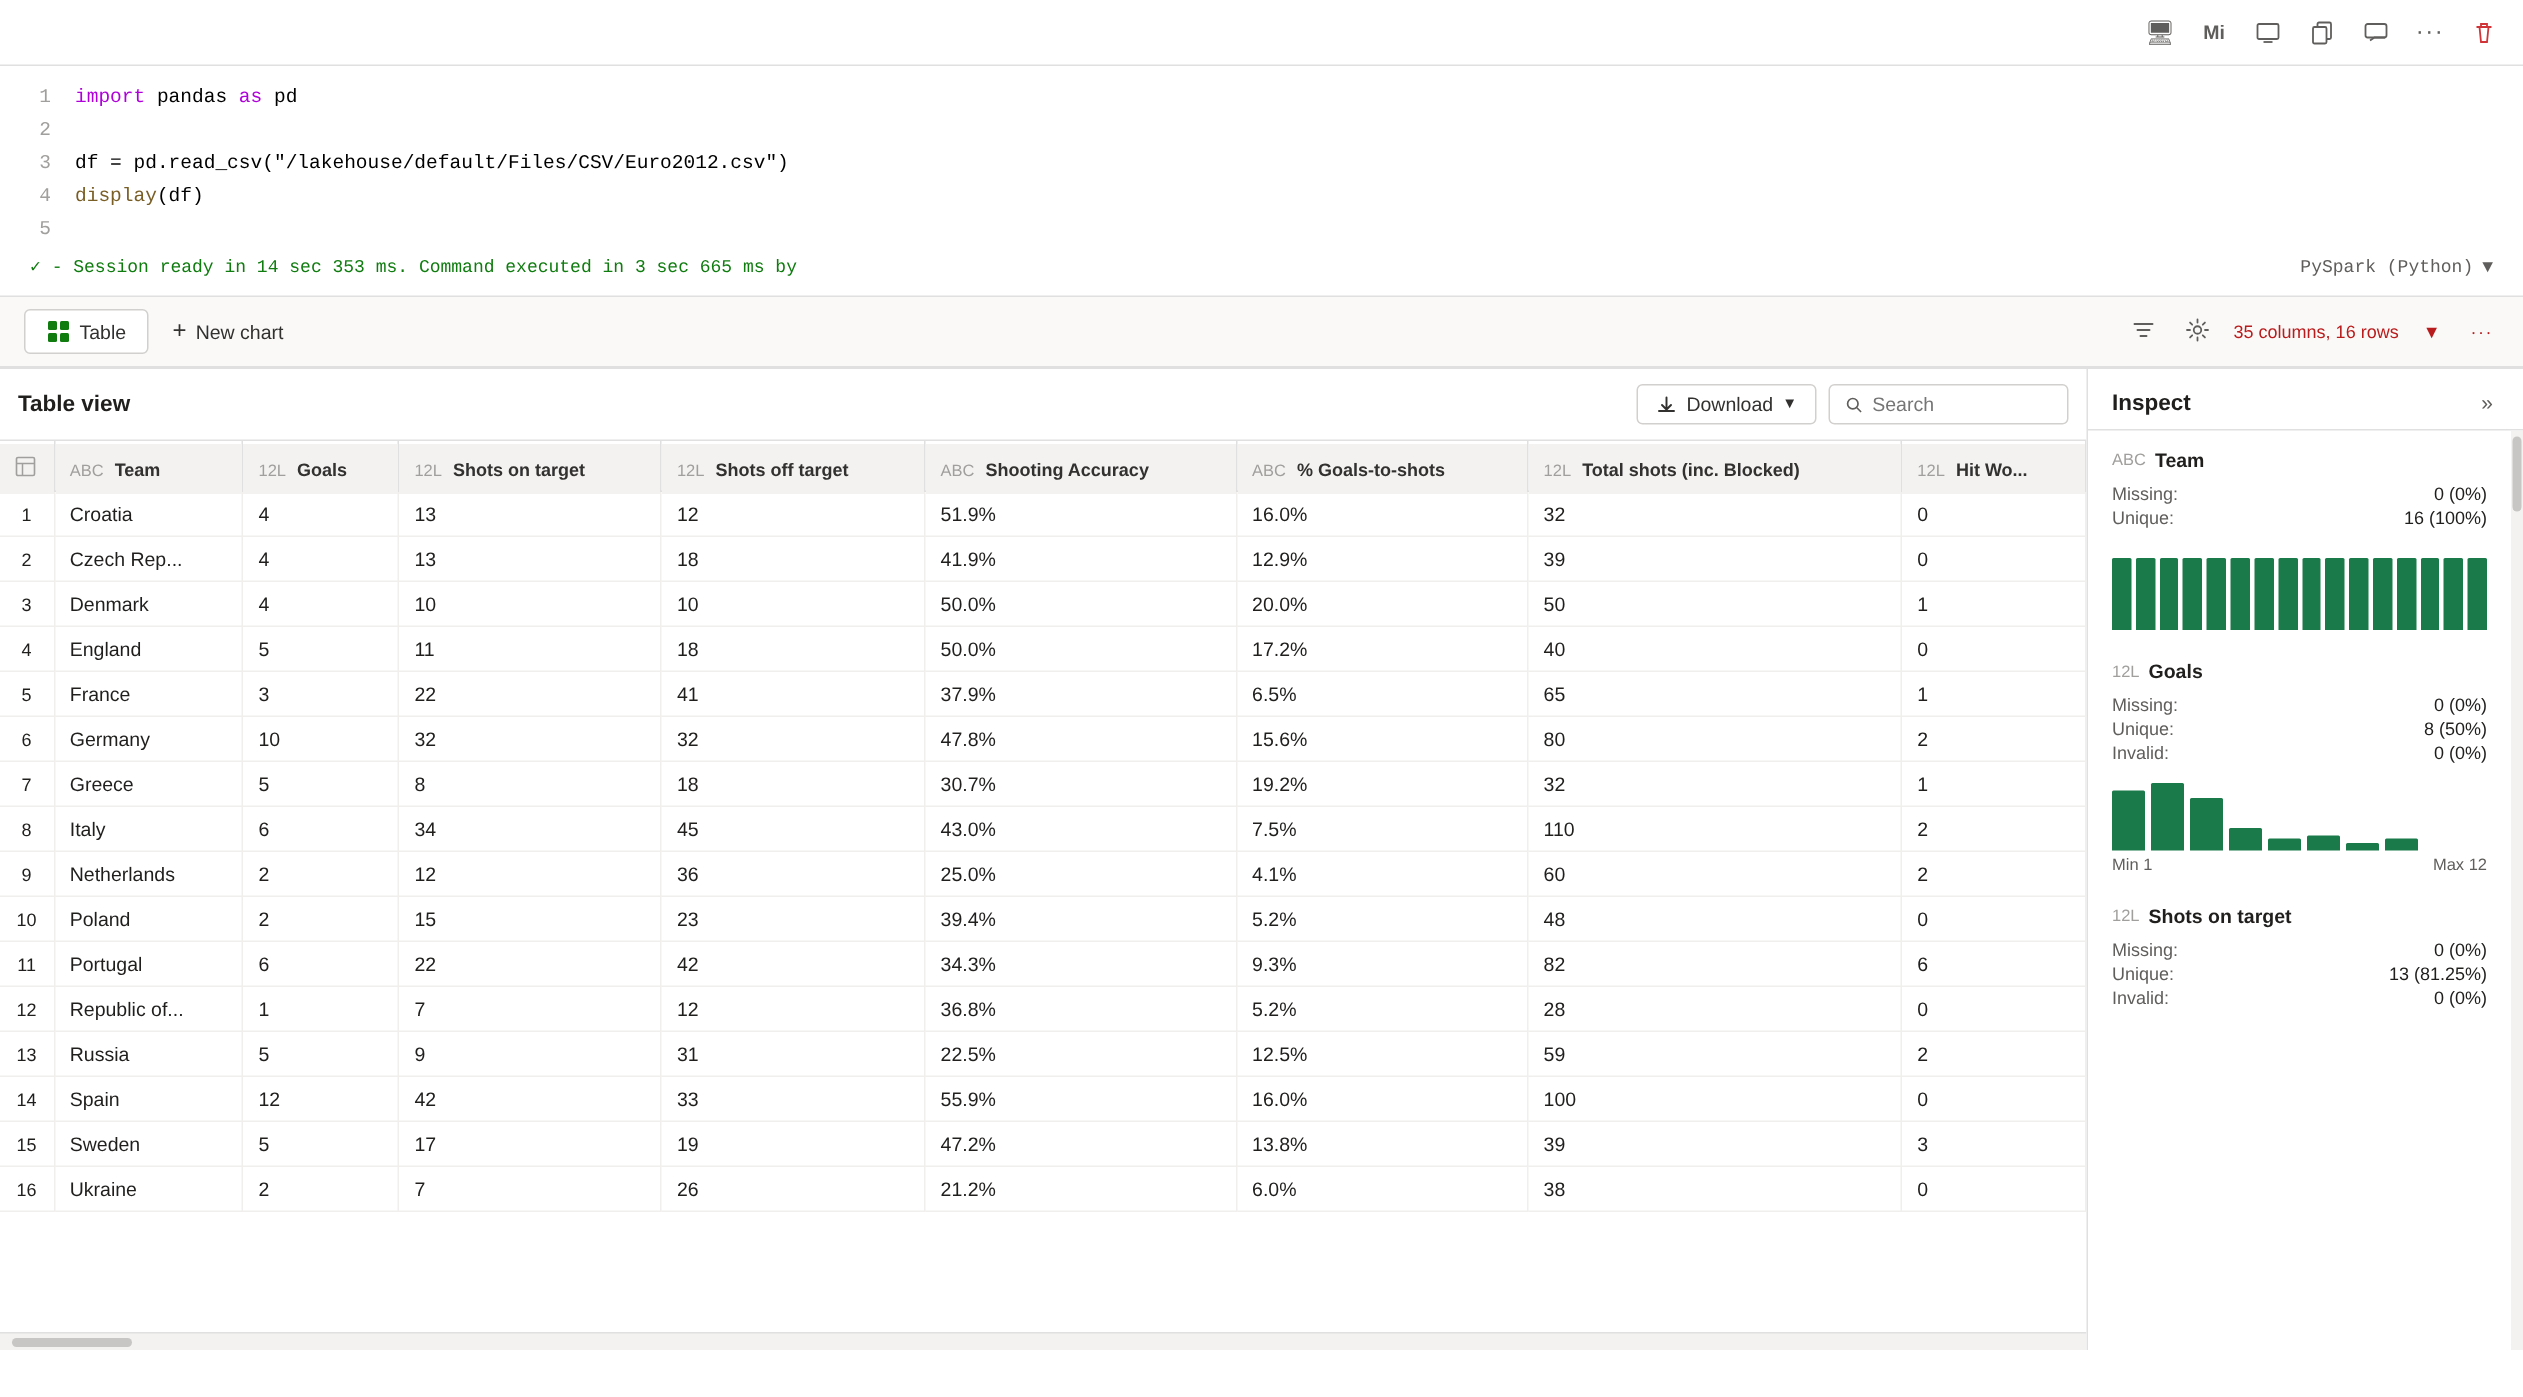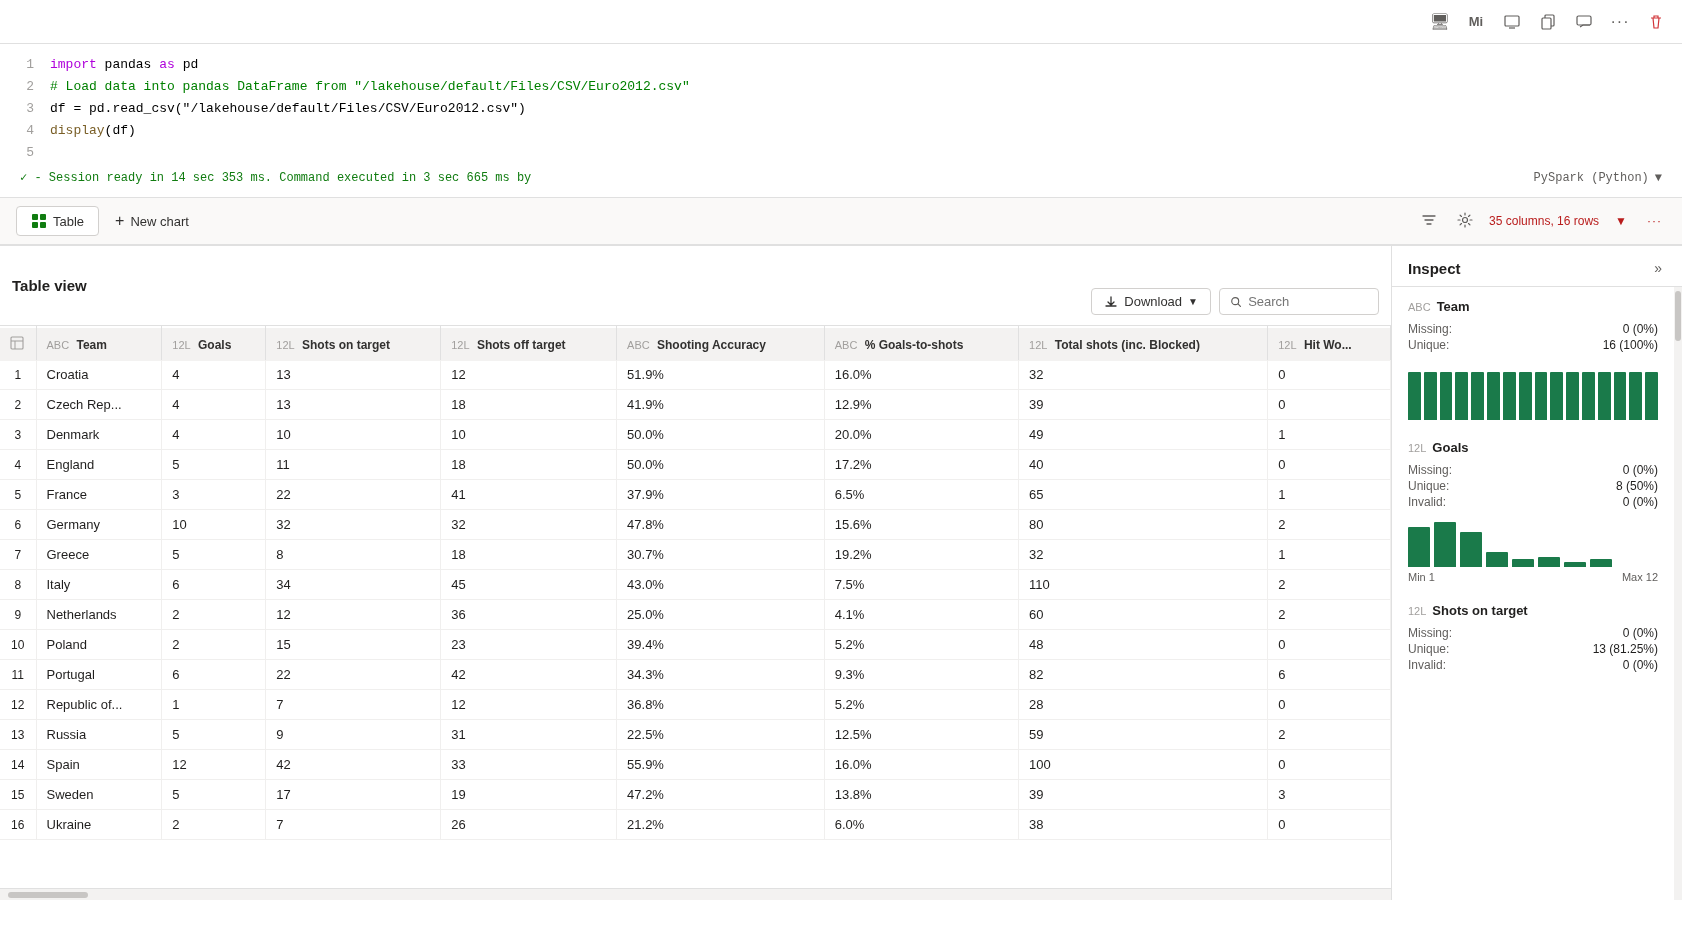--- a/index.html
+++ b/index.html
@@ -130,21 +130,21 @@
       gap: 12px;
       border-bottom: 1px solid #e0e0e0;
     }
     .table-title {
       font-size: 15px;
       font-weight: 600;
       color: #201f1e;
     }
     .table-actions {
       margin-left: auto;
-      display: flex; align-items: center; gap: 8px; margin-top: 32px;
+      display: flex; align-items: center; gap: 8px;
     }
     .action-btn {
       display: flex; align-items: center; gap: 6px;
       padding: 5px 12px;
       border: 1px solid #d2d0ce;
       border-radius: 4px;
       background: #fff;
       cursor: pointer;
       font-size: 13px;
       color: #323130;
@@ -335,21 +335,20 @@
 </div>
 
 <div class="code-cell">
   <div class="code-lines">
     <div class="code-line">
       <span class="line-num">1</span>
       <span class="code-text"><span class="kw">import</span> pandas <span class="kw">as</span> pd</span>
     </div>
     <div class="code-line">
       <span class="line-num">2</span>
-      <span class="code-text"><span class="cm"># Load data into pandas DataFrame from "/lakehouse/default/Files/CSV/Euro2012.csv"</span></span>
     </div>
     <div class="code-line">
       <span class="line-num">3</span>
       <span class="code-text">df = pd.read_csv("/lakehouse/default/Files/CSV/Euro2012.csv")</span>
     </div>
     <div class="code-line">
       <span class="line-num">4</span>
       <span class="code-text"><span class="fn">display</span>(df)</span>
     </div>
     <div class="code-line">
@@ -465,21 +464,21 @@
       <td>0</td>
     </tr>
             <tr>
       <td class="row-num-col">3</td>
       <td>Denmark</td>
       <td>4</td>
       <td>10</td>
       <td>10</td>
       <td>50.0%</td>
       <td>20.0%</td>
-      <td>49</td>
+      <td>50</td>
       <td>1</td>
     </tr>
             <tr>
       <td class="row-num-col">4</td>
       <td>England</td>
       <td>5</td>
       <td>11</td>
       <td>18</td>
       <td>50.0%</td>
       <td>17.2%</td>

